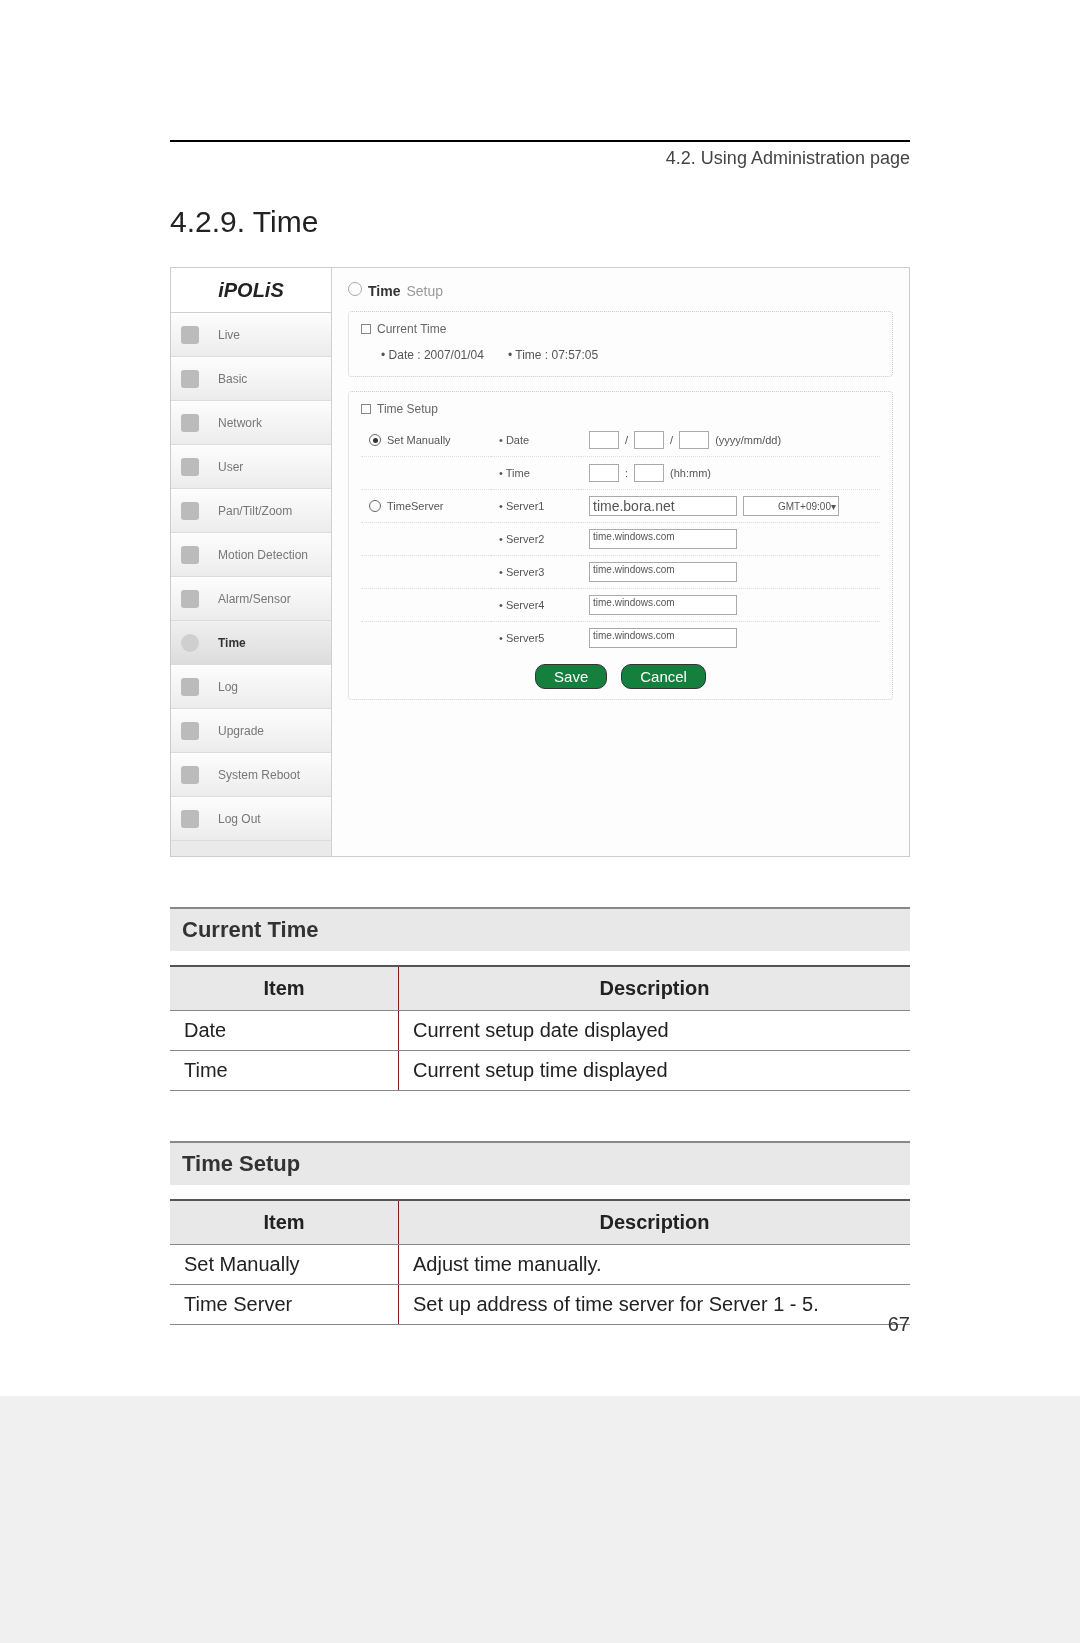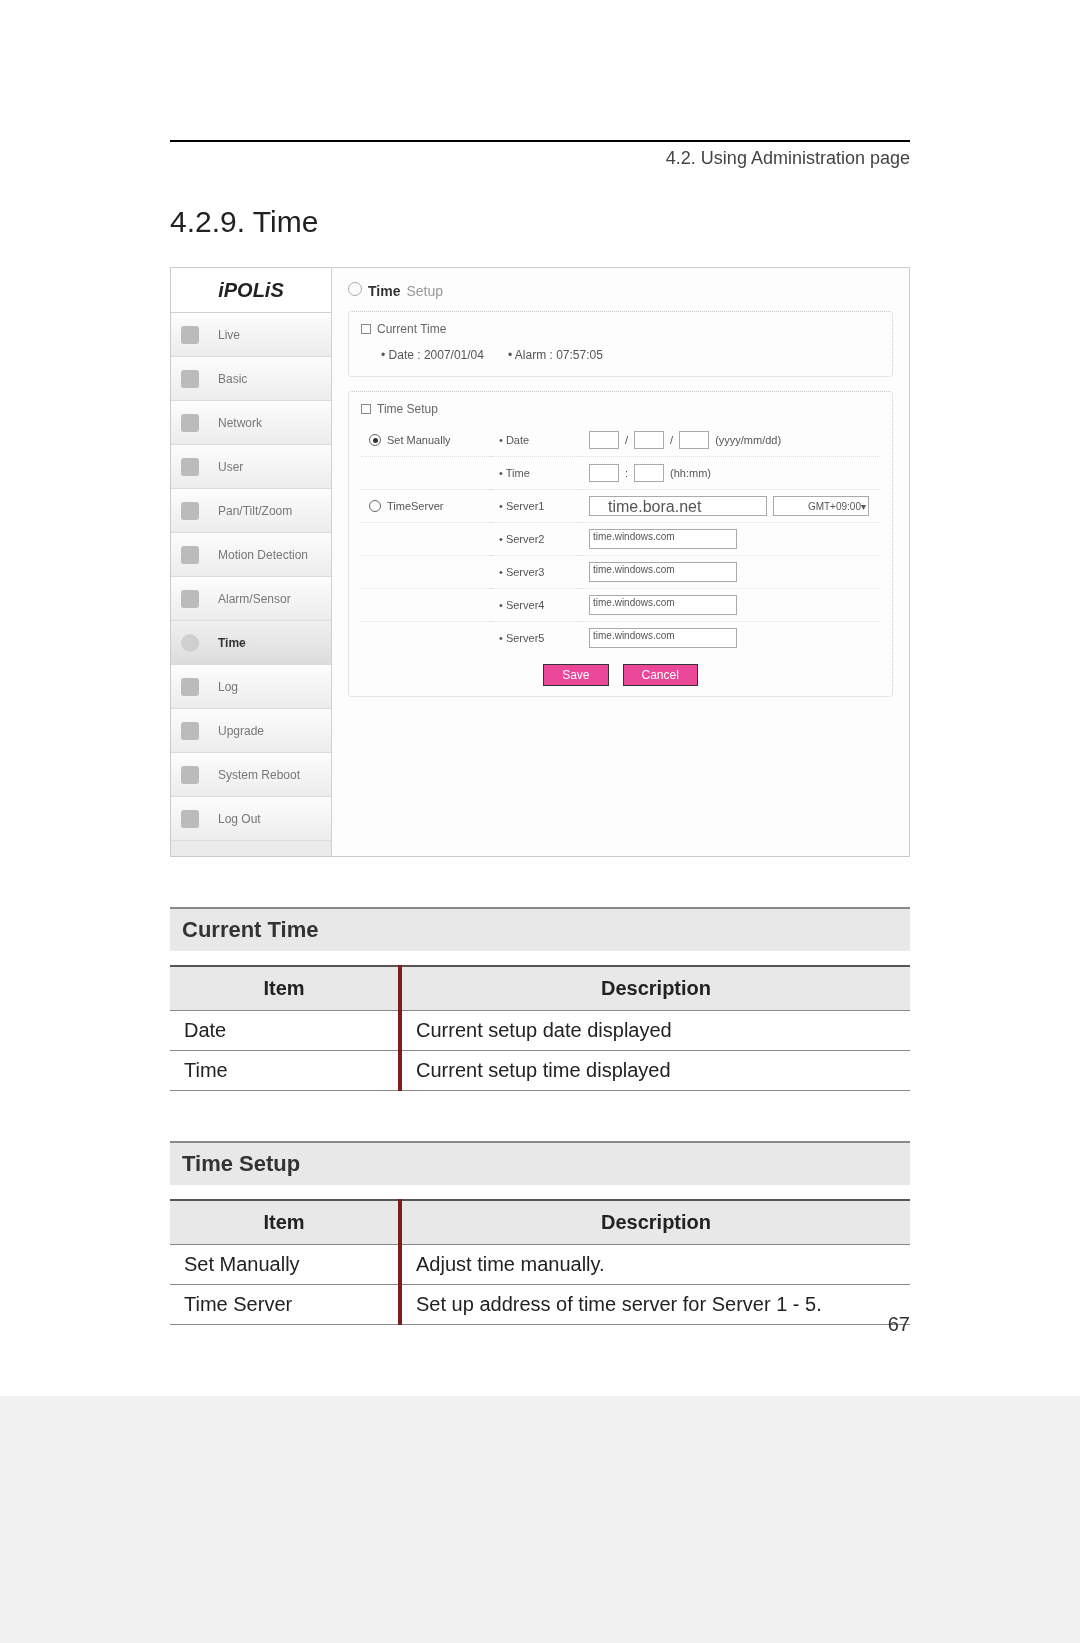--- a/index.html
+++ b/index.html
@@ -144,21 +144,21 @@
     width:10px;height:10px;border:1px solid #666;border-radius:50%;
     display:inline-flex;align-items:center;justify-content:center;
   }
   .radio-dot.checked::after{content:"";width:5px;height:5px;background:#333;border-radius:50%;}
   .mini-input {
     border:1px solid #aaa;height:16px;width:28px;background:#fff;
   }
   .mini-input.wide{width:140px;}
   .mini-select{border:1px solid #aaa;height:18px;width:90px;background:#fff;font-size:10px;padding:0 2px;display:inline-flex;align-items:center;justify-content:flex-end;}
   .btn-row{display:flex;gap:14px;justify-content:center;margin-top:10px;}
-  .btn{background:#ec4899;color:#fff;font-size:12px;padding:3px 18px;border:1px solid #333;border-radius:0;}
+  .btn{background:#15803d;color:#fff;font-size:15px;padding:3px 18px;border:1px solid #333;border-radius:10px;}
   
   .sub-heading {
     background: #e8e8e8;
     border-top: 2px solid #888;
     padding: 8px 12px;
     font-size: 22px;
     font-weight: bold;
     color: #333;
     margin-top: 50px;
   }
@@ -175,21 +175,21 @@
     padding: 10px 14px;
     border-top: 2px solid #555;
     border-bottom: 1px solid #888;
   }
   table.desc td {
     padding: 8px 14px;
     border-bottom: 1px solid #888;
   }
   table.desc th:first-child, table.desc td:first-child {
     width: 200px;
-    border-right: 4px solid #7f1d1d;
+    border-right: 1px solid #7f1d1d;
     margin-top: 40px;
   }
   .page-num {
     position:absolute;
     bottom: 60px;
     right: 170px;
     font-size: 20px;
     color:#333;
   }
 </style>
@@ -264,21 +264,21 @@
         <span class="pt-light">Setup</span>
       </div>
 
       <div class="panel">
         <div class="panel-header">
           <span class="sq"></span>
           <span>Current Time</span>
         </div>
         <div class="row-line">
           <span>• Date : 2007/01/04</span>
-          <span>• Alarm : 07:57:05</span>
+          <span>• Time : 07:57:05</span>
         </div>
       </div>
 
       <div class="panel">
         <div class="panel-header">
           <span class="sq"></span>
           <span>Time Setup</span>
         </div>
         <div class="setup-grid">
 
@@ -301,21 +301,21 @@
             <span class="mini-input"></span>
             <span>(hh:mm)</span>
           </div>
 
           <div>
             <span class="radio-dot"></span>
             <span>TimeServer</span>
           </div>
           <div>• Server1</div>
           <div>
-            <span class="mini-input wide" style="font-size:16px;padding:1px 18px;">time.bora.net</span>
+            <span class="mini-input wide" style="font-size:14px;padding:1px 3px;">time.bora.net</span>
             <span class="mini-select">
               <span>GMT+09:00</span>
               <span>▾</span>
             </span>
           </div>
 
           <div></div>
           <div>• Server2</div>
           <div>
               <span class="mini-input wide" style="font-size:10px;padding:1px 3px;">time.windows.com</span>

